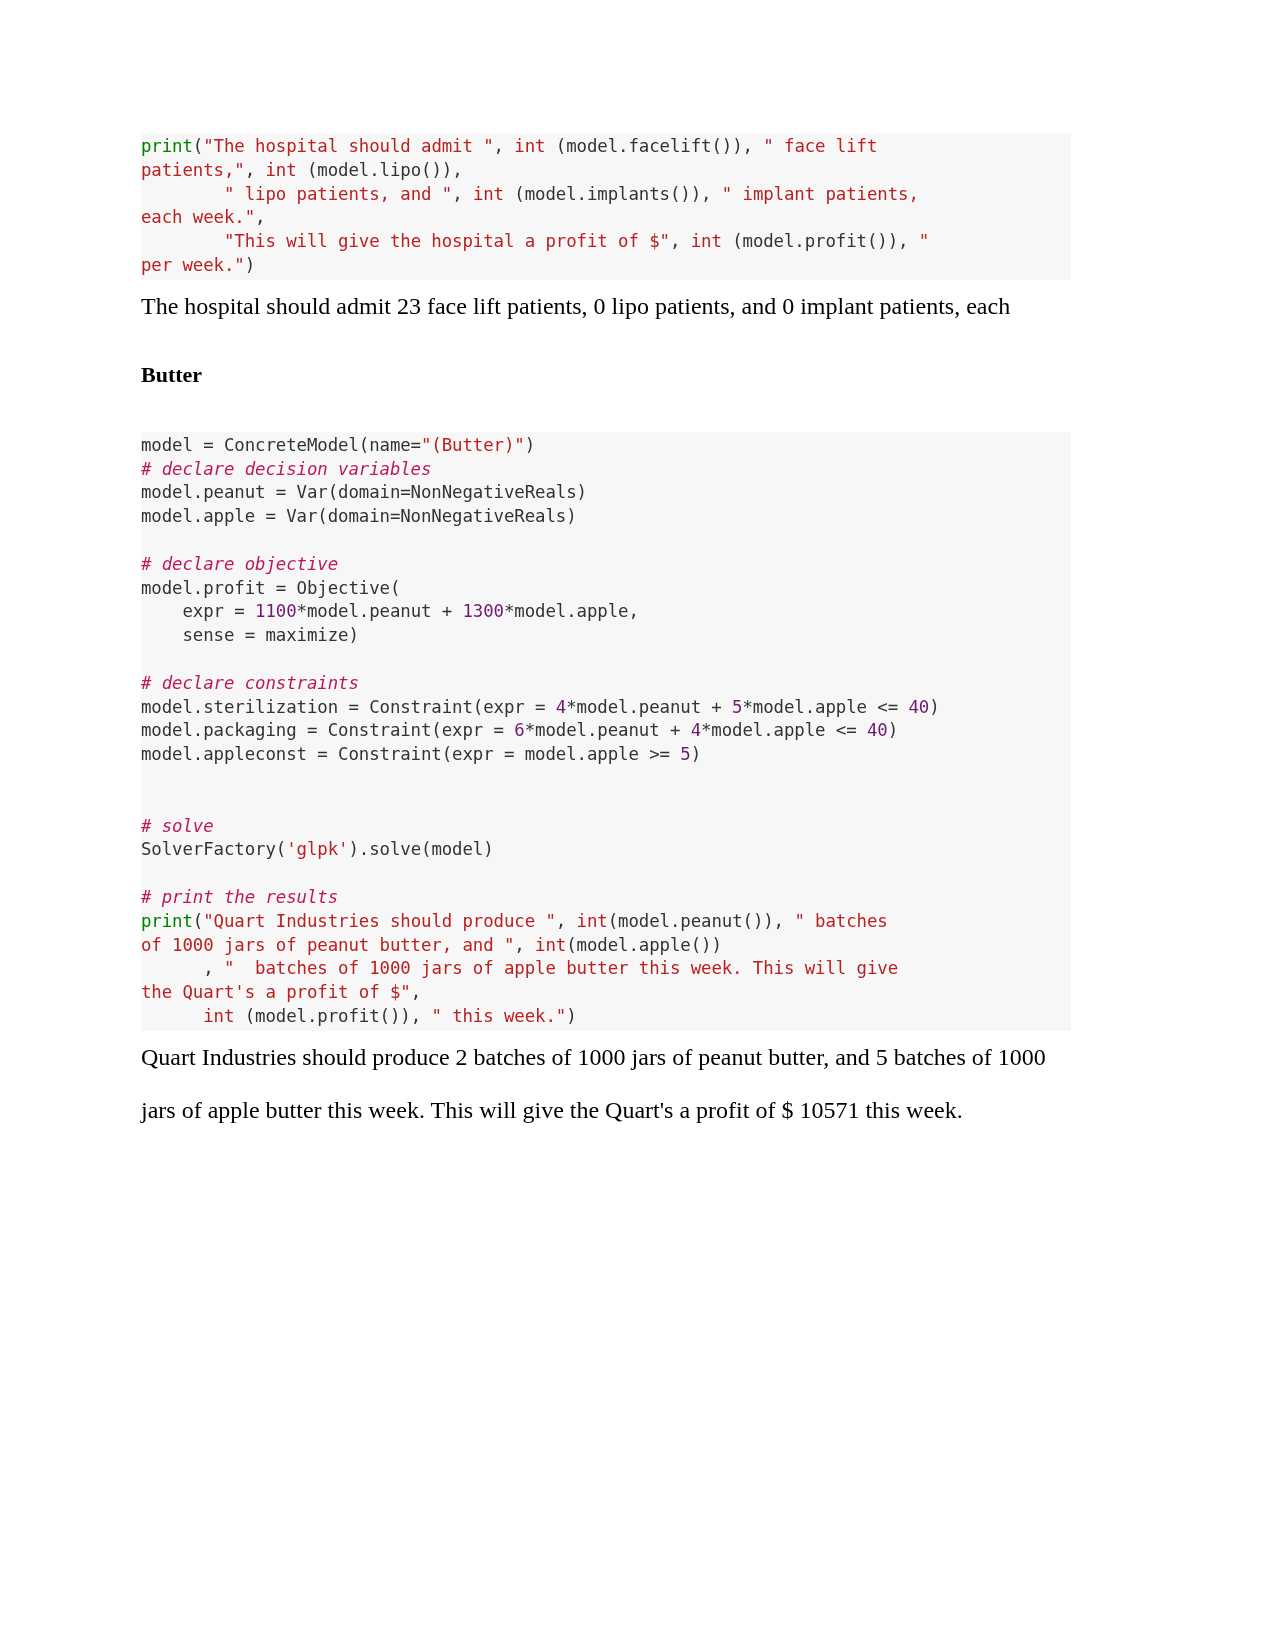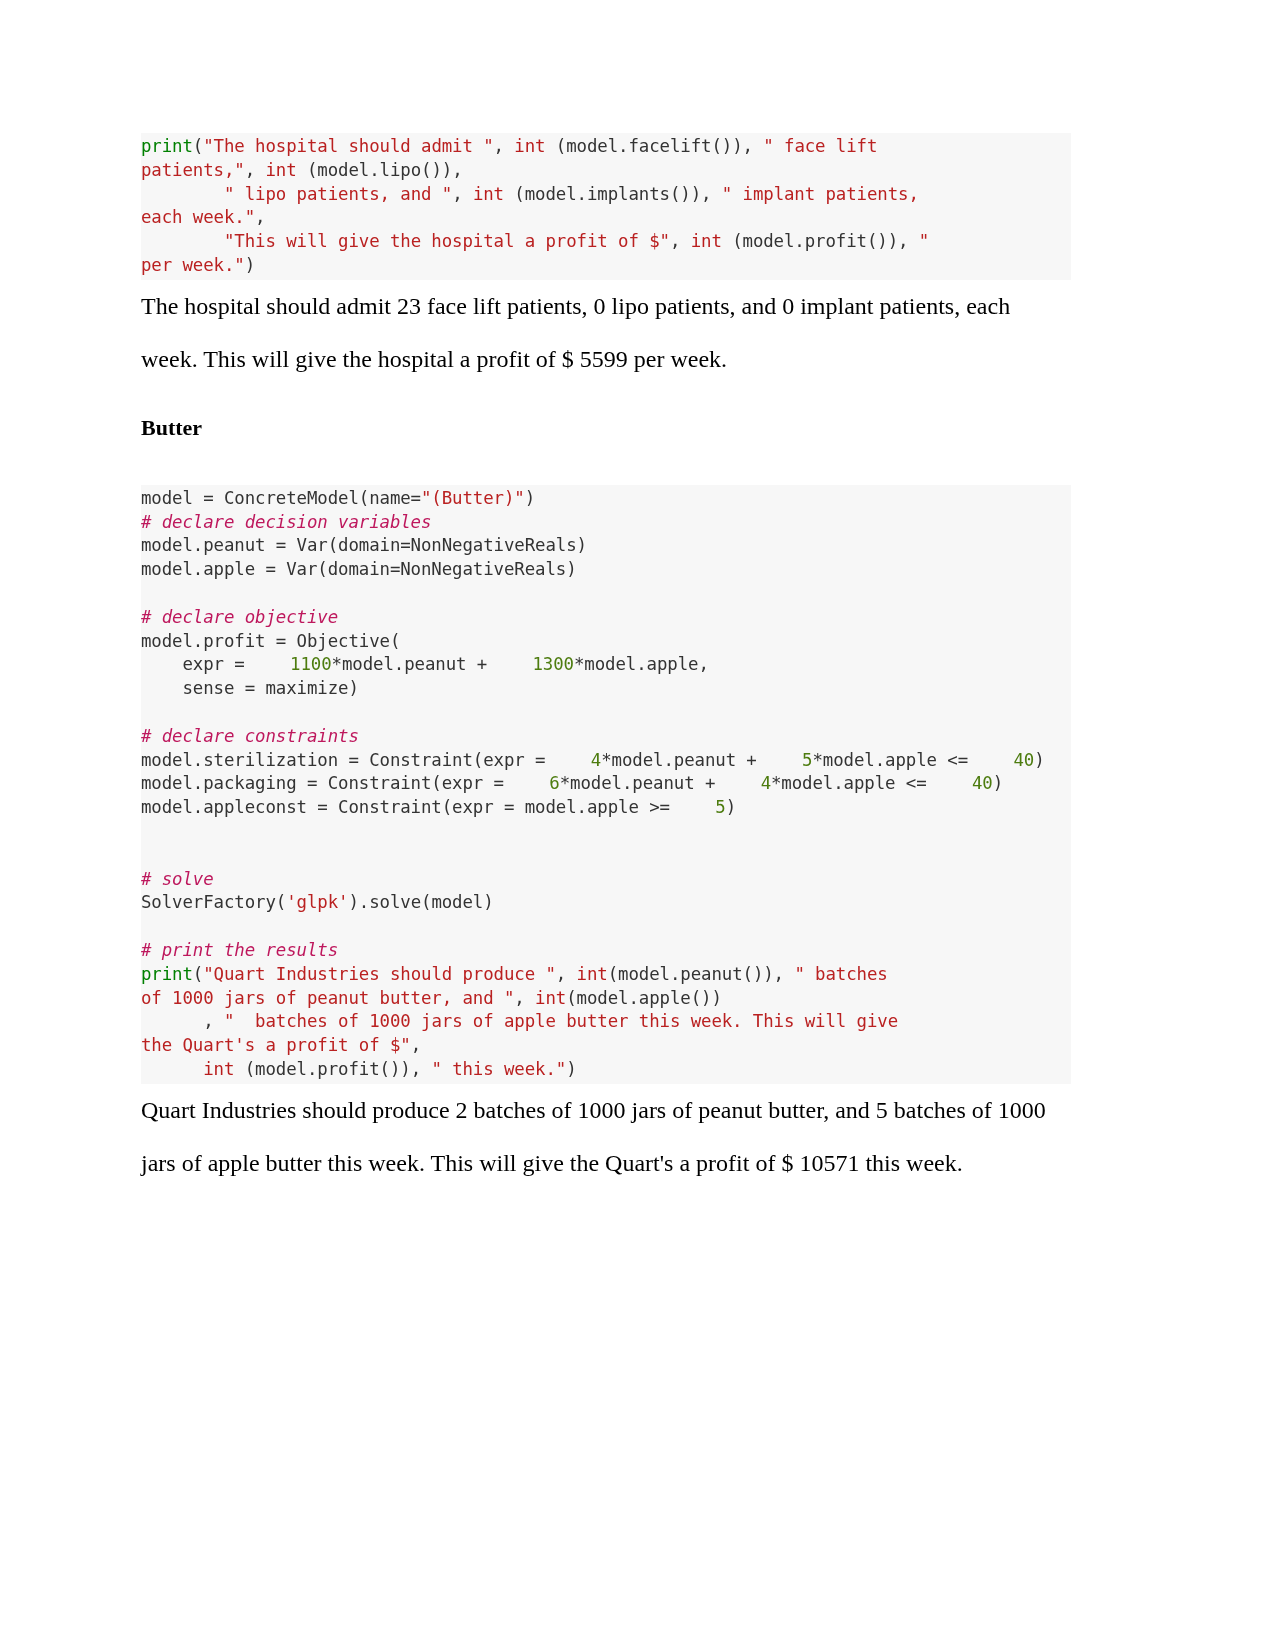--- a/index.html
+++ b/index.html
@@ -40,21 +40,21 @@
     letter-spacing: -0.1px;
   }
   .code-block .ln {
     display: block;
     min-height: 23.8px;
   }
   .kw      { color: #b91c1c; }
   .fn      { color: #008000; }
   .str     { color: #ba2121; }
   .com     { color: #be185d; font-style: italic; }
-  .num     { color: #4d7c0f; margin-left: 35px; }
+  .num     { color: #701a75; }
   .pl      { color: #333333; }
 
   .out-para {
     font-family: "Liberation Serif", serif;
     font-size: 24px;
     line-height: 53px;
     color: #000000;
     margin: 0;
     padding: 0;
   }
@@ -72,21 +72,20 @@
 </style>
 </head>
 <body>
 
 <div class="page">
   <div class="content">
 
     <pre class="code-block"><span class="ln"><span class="fn">print</span><span class="pl">(</span><span class="str">"The hospital should admit "</span><span class="pl">, </span><span class="kw">int</span><span class="pl"> (model.facelift()), </span><span class="str">" face lift </span></span><span class="ln"><span class="str">patients,"</span><span class="pl">, </span><span class="kw">int</span><span class="pl"> (model.lipo()),</span></span><span class="ln"><span class="pl">        </span><span class="str">" lipo patients, and "</span><span class="pl">, </span><span class="kw">int</span><span class="pl"> (model.implants()), </span><span class="str">" implant patients, </span></span><span class="ln"><span class="str">each week."</span><span class="pl">,</span></span><span class="ln"><span class="pl">        </span><span class="str">"This will give the hospital a profit of $"</span><span class="pl">, </span><span class="kw">int</span><span class="pl"> (model.profit()), </span><span class="str">" </span></span><span class="ln"><span class="str">per week."</span><span class="pl">)</span></span></pre>
 
     <p class="out-para">The hospital should admit  23  face lift patients, 0  lipo patients, and  0  implant patients, each</p>
-    <p class="out-para">week. This will give the hospital a profit of $ 5599  per week.</p>
 
     <div class="sp-28"></div>
 
     <h3 class="section-head">Butter</h3>
 
     <div class="sp-44"></div>
 
     <pre class="code-block"><span class="ln"><span class="pl">model = ConcreteModel(name=</span><span class="str">"(Butter)"</span><span class="pl">)</span></span><span class="ln"><span class="com"># declare decision variables</span></span><span class="ln"><span class="pl">model.peanut = Var(domain=NonNegativeReals)</span></span><span class="ln"><span class="pl">model.apple = Var(domain=NonNegativeReals)</span></span><span class="ln">&nbsp;</span><span class="ln"><span class="com"># declare objective</span></span><span class="ln"><span class="pl">model.profit = Objective(</span></span><span class="ln"><span class="pl">    expr = </span><span class="num">1100</span><span class="pl">*model.peanut + </span><span class="num">1300</span><span class="pl">*model.apple,</span></span><span class="ln"><span class="pl">    sense = maximize)</span></span><span class="ln">&nbsp;</span><span class="ln"><span class="com"># declare constraints</span></span><span class="ln"><span class="pl">model.sterilization = Constraint(expr = </span><span class="num">4</span><span class="pl">*model.peanut + </span><span class="num">5</span><span class="pl">*model.apple &lt;= </span><span class="num">40</span><span class="pl">)</span></span><span class="ln"><span class="pl">model.packaging = Constraint(expr = </span><span class="num">6</span><span class="pl">*model.peanut + </span><span class="num">4</span><span class="pl">*model.apple &lt;= </span><span class="num">40</span><span class="pl">)</span></span><span class="ln"><span class="pl">model.appleconst = Constraint(expr = model.apple &gt;= </span><span class="num">5</span><span class="pl">)</span></span><span class="ln">&nbsp;</span><span class="ln">&nbsp;</span><span class="ln"><span class="com"># solve</span></span><span class="ln"><span class="pl">SolverFactory(</span><span class="str">'glpk'</span><span class="pl">).solve(model)</span></span><span class="ln">&nbsp;</span><span class="ln"><span class="com"># print the results</span></span><span class="ln"><span class="fn">print</span><span class="pl">(</span><span class="str">"Quart Industries should produce "</span><span class="pl">, </span><span class="kw">int</span><span class="pl">(model.peanut()), </span><span class="str">" batches </span></span><span class="ln"><span class="str">of 1000 jars of peanut butter, and "</span><span class="pl">, </span><span class="kw">int</span><span class="pl">(model.apple())</span></span><span class="ln"><span class="pl">      , </span><span class="str">"  batches of 1000 jars of apple butter this week. This will give </span></span><span class="ln"><span class="str">the Quart's a profit of $"</span><span class="pl">,</span></span><span class="ln"><span class="pl">      </span><span class="kw">int</span><span class="pl"> (model.profit()), </span><span class="str">" this week."</span><span class="pl">)</span></span></pre>
 
     <p class="out-para">Quart Industries should produce 2 batches of 1000 jars of peanut butter, and 5   batches of 1000</p>

